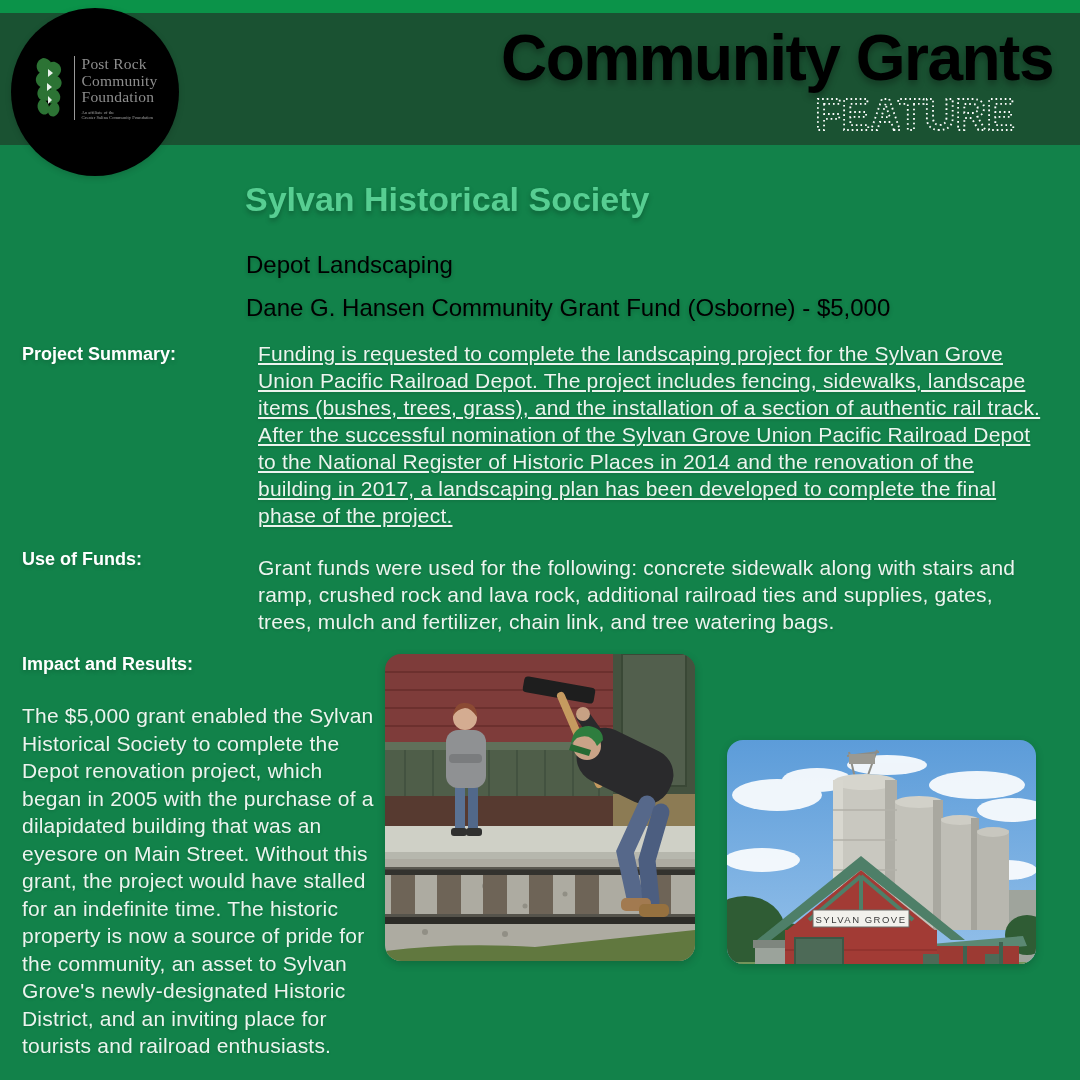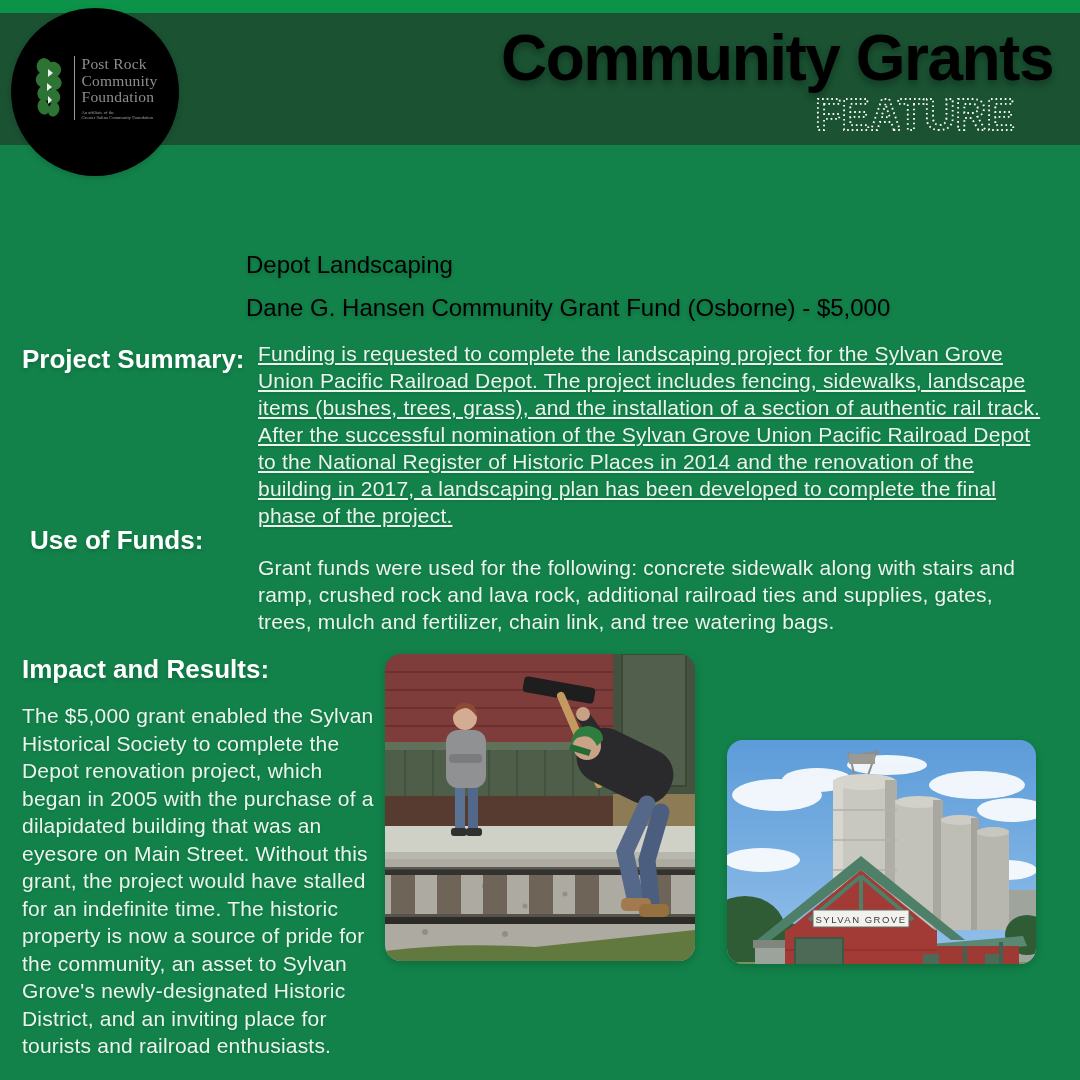--- a/index.html
+++ b/index.html
@@ -49,32 +49,32 @@
     white-space:nowrap;
   }
   .grant-lines{
     position:absolute;left:246px;top:243px;
     font-size:24px;color:#000000;line-height:43px;
     text-shadow:0 2px 4px rgba(0,0,0,0.20);
     white-space:nowrap;
   }
   .section-label{
     position:absolute;left:22px;
-    font-size:26px;font-weight:600;color:#ffffff;
+    font-size:18px;font-weight:600;color:#ffffff;
     text-shadow:0 2px 4px rgba(0,0,0,0.18);
     white-space:nowrap;
   }
   .para{
     position:absolute;
     font-size:21px;color:#ECF4EE;line-height:27px;letter-spacing:.2px;
     text-shadow:0 1px 3px rgba(0,0,0,0.15);
   }
   .label-summary{top:344px;}
   .para-summary{left:258px;top:340px;width:786px;text-decoration:underline;}
-  .label-funds{top:525px;margin-left:8px;}
+  .label-funds{top:549px;}
   .para-funds{left:258px;top:554px;width:786px;}
   .label-impact{top:654px;}
   .para-impact{left:22px;top:702px;width:356px;line-height:27.5px;}
   .photo{
     position:absolute;border-radius:16px;overflow:hidden;
     box-shadow:0 3px 8px rgba(0,0,0,0.18);
   }
   .photo-rail{left:385px;top:654px;width:310px;height:307px;}
   .photo-depot{left:727px;top:740px;width:309px;height:224px;}
   .photo svg{display:block;}
@@ -121,20 +121,21 @@
       </span>
     </div>
   </div>
 
   <div class="main-title">Community Grants</div>
 
   <svg class="feature-svg" width="230" height="52">
     <text x="15" y="40" font-family="Liberation Sans, sans-serif" font-size="44" font-weight="bold" textLength="200" lengthAdjust="spacingAndGlyphs" fill="none" stroke="#ffffff" stroke-width="1.8" stroke-dasharray="1.6 3.1">FEATURE</text>
   </svg>
 
+  <div class="org-heading">Sylvan Historical Society</div>
 
   <div class="grant-lines">
     <div>Depot Landscaping</div>
     <div>Dane G. Hansen Community Grant Fund (Osborne) - $5,000</div>
   </div>
 
   <div class="section-label label-summary">Project Summary:</div>
   <div class="para para-summary">Funding is requested to complete the landscaping project for the Sylvan Grove Union Pacific Railroad Depot.  The project includes fencing, sidewalks, landscape items (bushes, trees, grass), and the installation of a section of authentic rail track. After the successful nomination of the Sylvan Grove Union Pacific Railroad Depot to the National Register of Historic Places in 2014 and the renovation of the building in 2017, a landscaping plan has been developed to complete the final phase of the project.</div>
 
   <div class="section-label label-funds">Use of Funds:</div>

